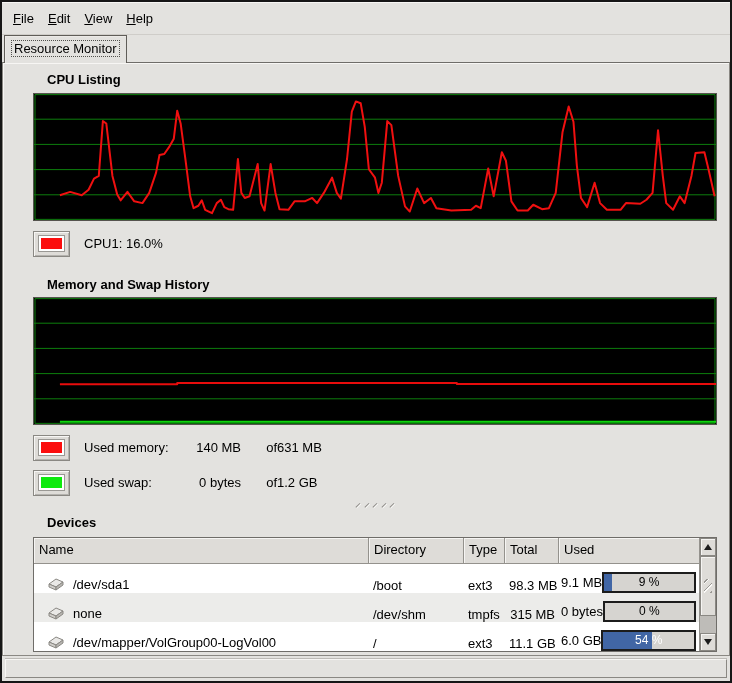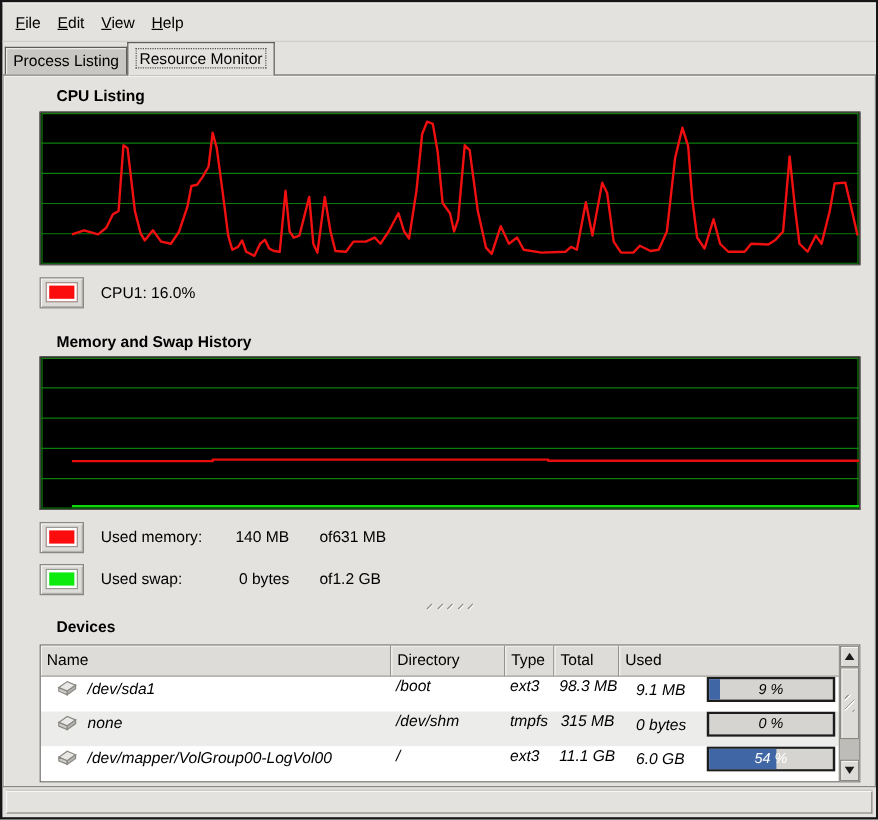--- a/index.html
+++ b/index.html
@@ -49,33 +49,33 @@
                box-shadow:0 1px 0 #fbfaf8; transform:rotate(-45deg); }
 
   
   .devices-table { margin-top:7px; width:684px; height:115px; display:flex;
                    border:1px solid #6f6d69; background:#fff; }
   .dt-main { flex:1; display:flex; flex-direction:column; overflow:hidden; }
   .dt-header { display:flex; height:26px; flex:none; background:#dedcd8; }
   .hcell { border-right:1px solid #94928d; border-bottom:1px solid #94928d;
            box-shadow: inset 1px 1px 0 #f6f5f3; padding:4px 5px; white-space:nowrap;
            overflow:hidden; cursor:default; }
-  .c-name { width:292px; flex:none; }
+  .c-name { width:335px; flex:none; }
   .c-dir  { width:95px;  flex:none; }
   .c-type { width:41px;  flex:none; }
   .c-total{ width:54px;  flex:none; }
   .c-used { flex:1; border-right:none; }
 
-  .dt-row { display:flex; height:29px; align-items:flex-start; background:#fff;font-style:italic; }
+  .dt-row { display:flex; height:29px; align-items:flex-end; background:#fff; }
   .dt-row.alt { background:#ececea; }
   .cell { white-space:nowrap; overflow:hidden; padding:0 4px; }
   .cell.c-name { display:flex; align-items:center; padding-left:13px; }
   .cell.c-name svg { margin-right:8px; flex:none; }
   .cell.c-total { text-align:right; }
-  .cell.c-used { display:flex; align-items:center; padding:0;margin-left:12px; }
+  .cell.c-used { display:flex; align-items:center; padding:0; }
   .used-text { padding-left:2px; }
 
   .pbar { width:107px; height:21px; border:2px solid #1c1c1c; background:#d6d4d0;
           position:relative; margin-left:auto; margin-right:3px; }
   .pfill { position:absolute; left:0; top:0; bottom:0; background:#4166a5; }
   .plabel { position:absolute; left:0; top:0; right:0; bottom:0; text-align:center;
             font-size:12px; line-height:17px; }
 
   
   .dt-scrollbar { width:17px; flex:none; background:#bebcb8; border-left:1px solid #94928d; position:relative; }
@@ -103,21 +103,20 @@
 <div class="window">
 
   <div class="menubar">
     <span class="menu-item">File</span>
     <span class="menu-item">Edit</span>
     <span class="menu-item">View</span>
     <span class="menu-item">Help</span>
   </div>
 
   <div class="tabbar">
-    <div class="tab">Process Listing</div>
     <div class="tab active">
       <span class="tab-focus">Resource Monitor</span>
     </div>
   </div>
 
   <div class="tab-content">
 
     <div class="section-title">CPU Listing</div>
     <div class="chart">
       <svg id="cpu-chart" viewBox="0 0 100 100" preserveAspectRatio="none">

